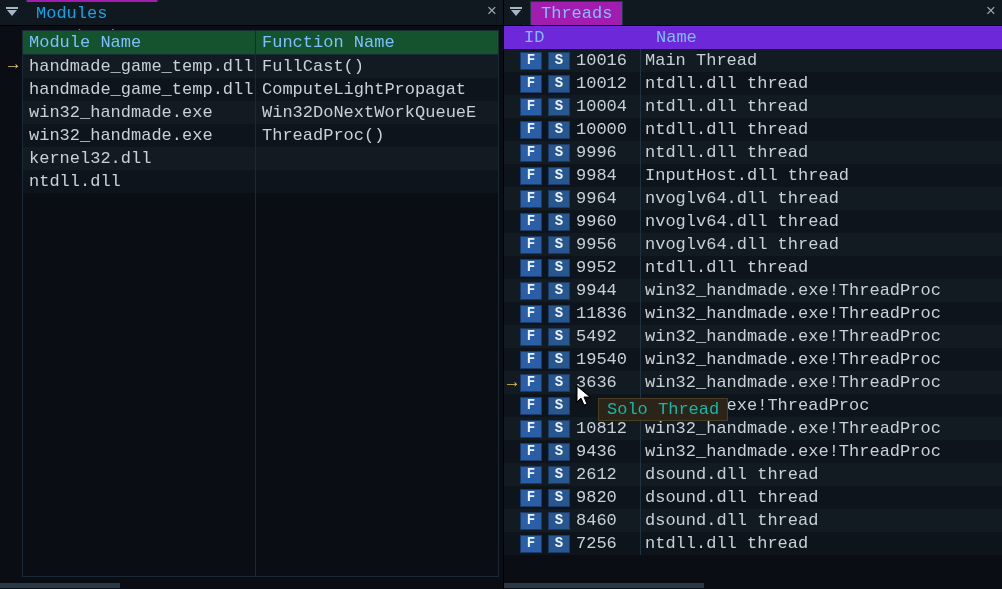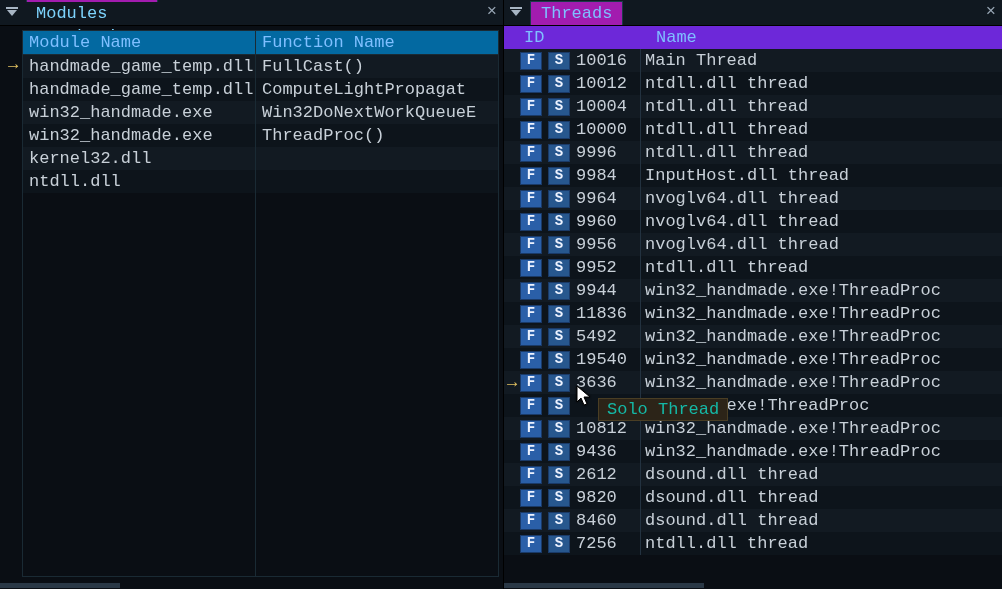--- a/index.html
+++ b/index.html
@@ -36,21 +36,21 @@
     width: 20px;
     display: inline-flex;
     align-items: center;
     justify-content: center;
     color: #a8b6c4;
     margin: 0 4px 0 2px;
   }
   .drop-icon svg { width: 12px; height: 12px; }
   .tab {
     padding: 2px 10px;
-    color: #7dd3fc;
+    color: #0ea5e9;
     cursor: pointer;
     white-space: nowrap;
   }
   .tab.active {
     color: #7fbfff;
     background: #a21caf;
     border: 1px solid #1b3a4a;
     border-bottom: none;
   }
   .close-x {
@@ -77,21 +77,21 @@
   .col {
     border: 1px solid #1a2a34;
     display: flex;
     flex-direction: column;
     overflow: hidden;
   }
   .col + .col { border-left: none; }
   .col-header {
     padding: 2px 6px;
     color: #7fbfff;
-    background: #0369a1;
+    background: #14532d;
     border-bottom: 1px solid #1a2a34;
     white-space: nowrap;
   }
   .col-body {
     flex: 1;
     overflow: hidden;
     white-space: nowrap;
   }
   .row {
     height: 23px;

